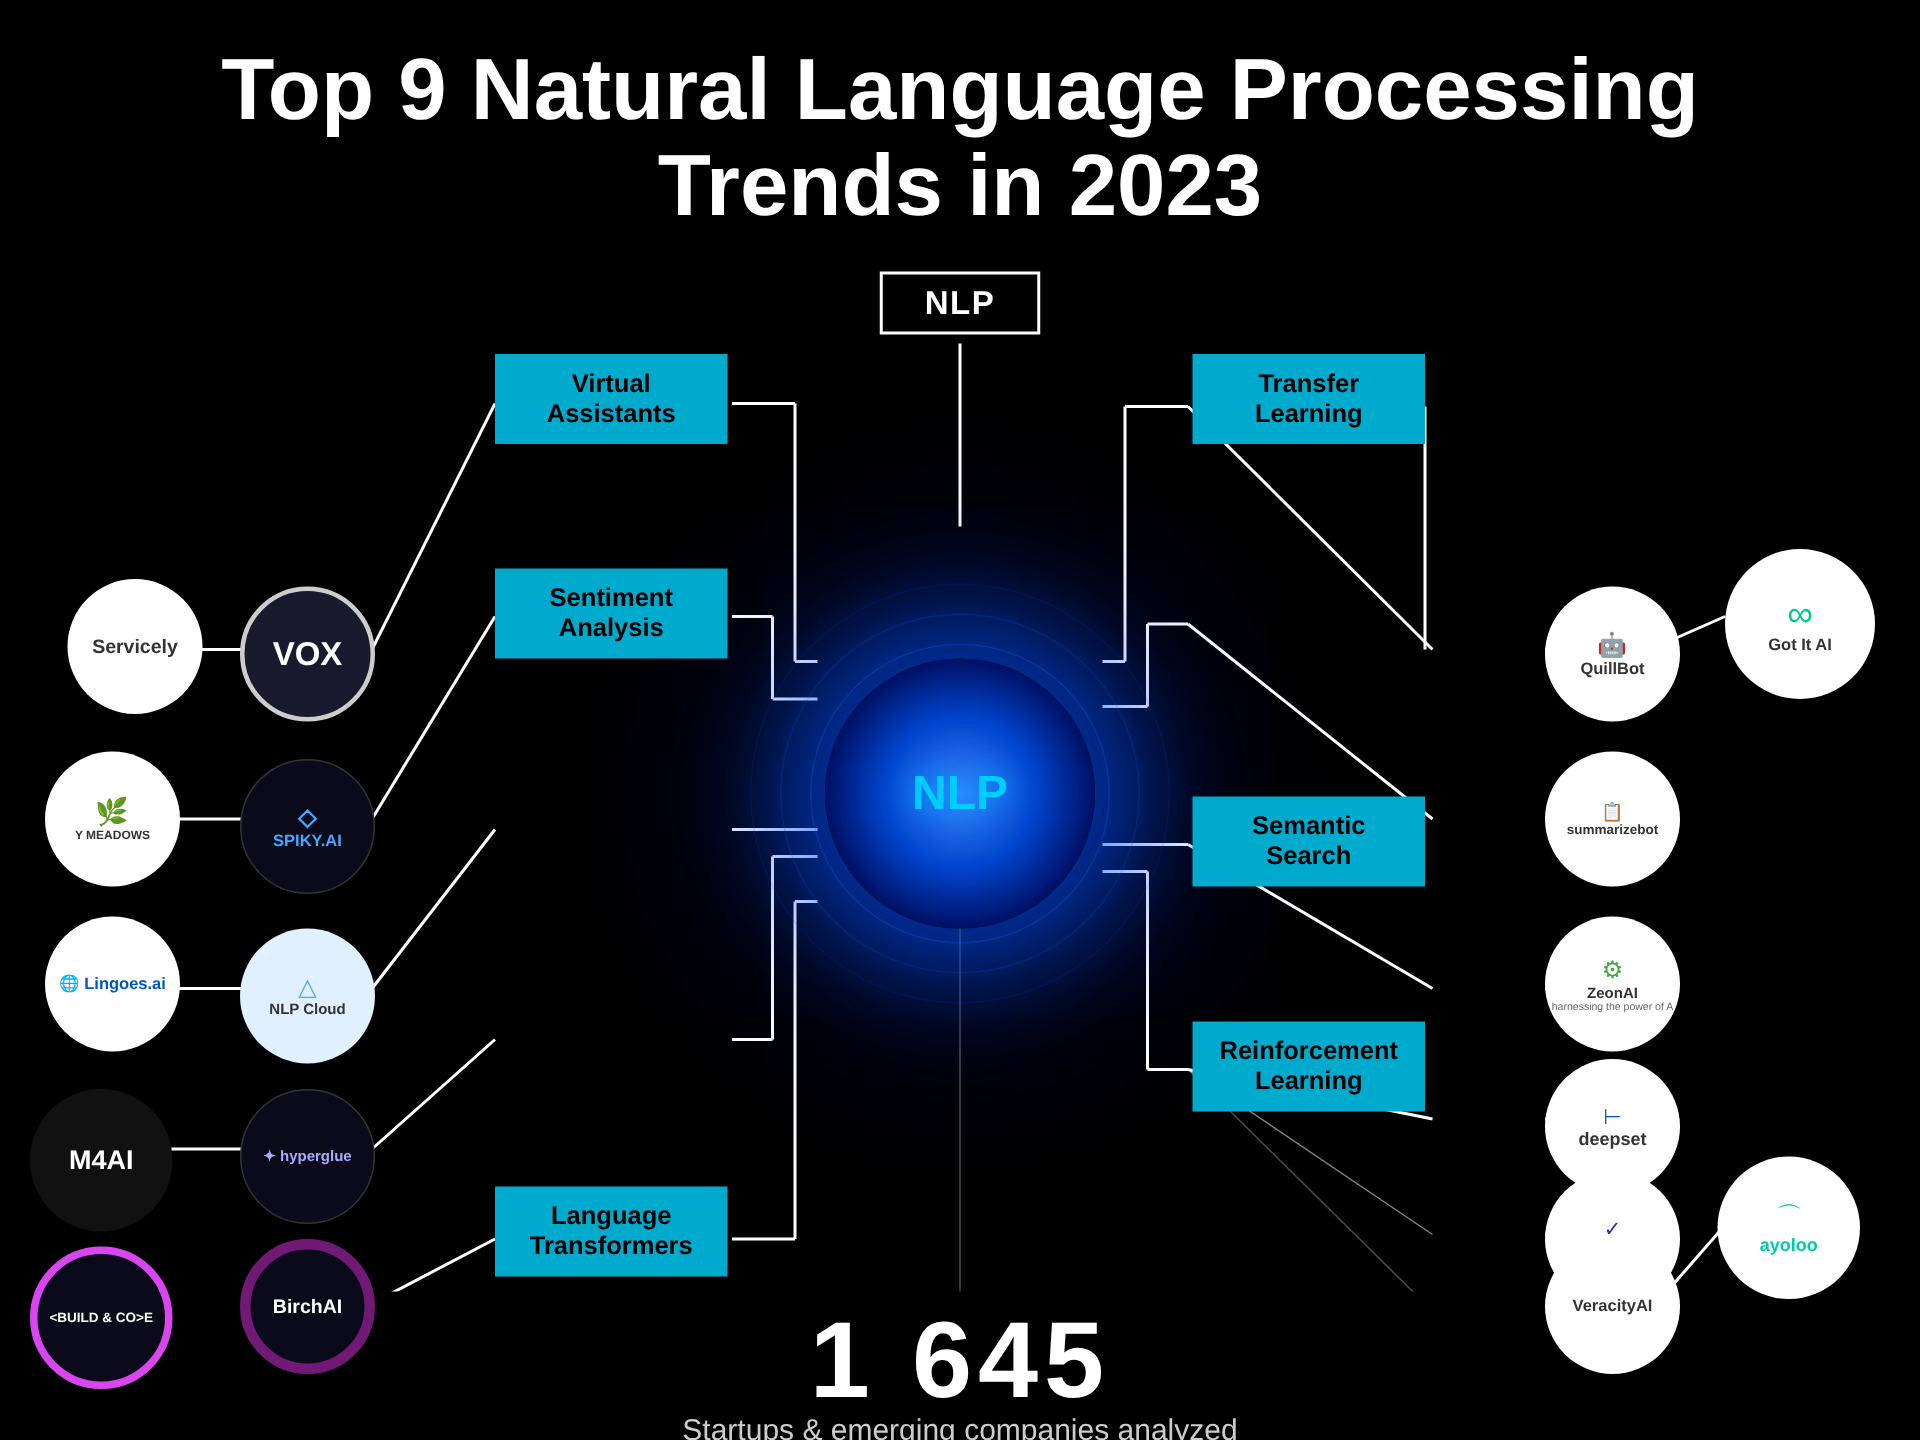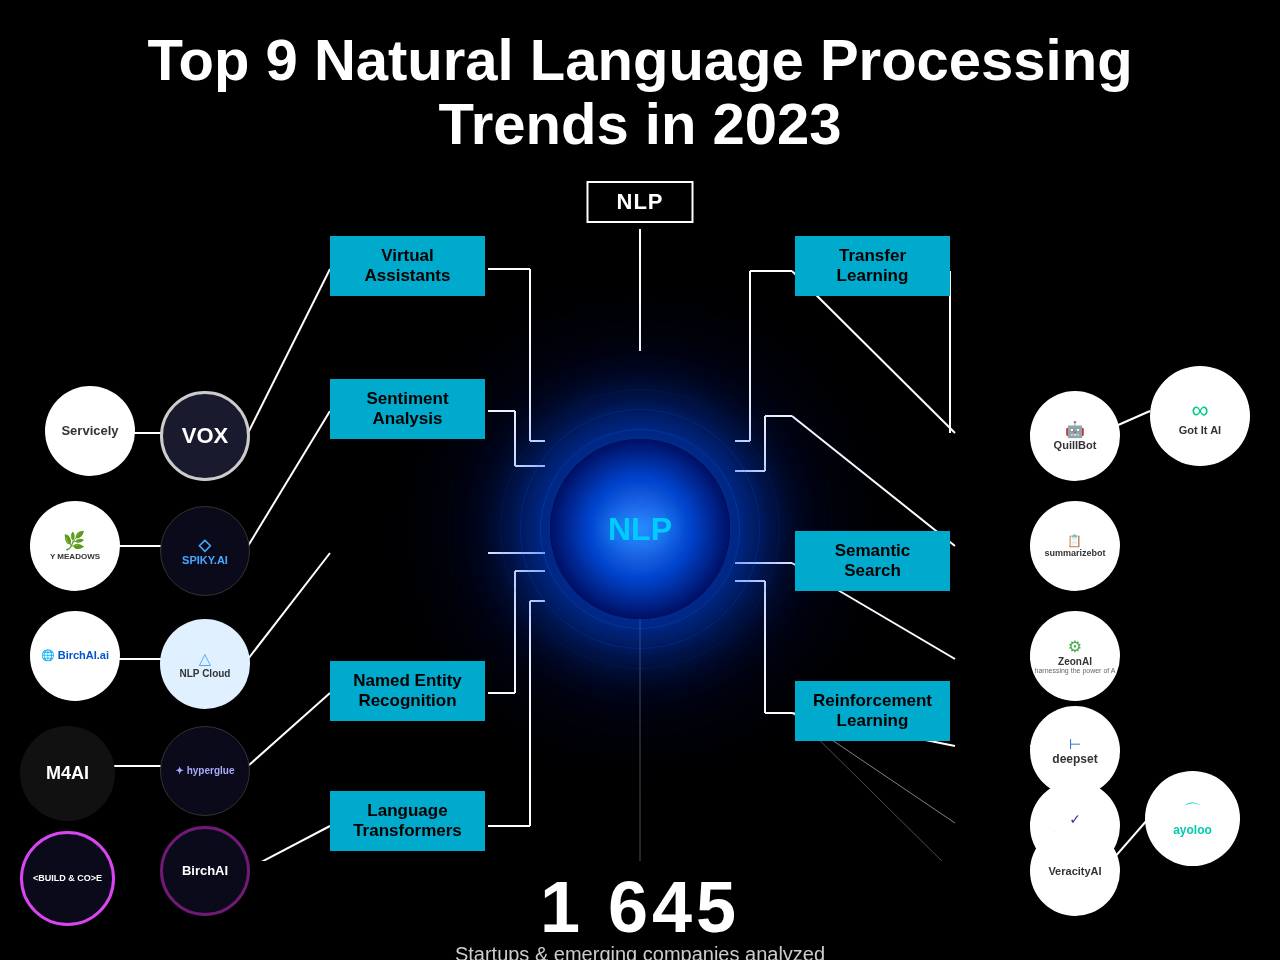--- a/index.html
+++ b/index.html
@@ -284,23 +284,20 @@
     <div class="orb-glow"></div>
     <div class="orb-text">NLP</div>
   </div>
 
   <div class="trend-box trend-virtual-assistants">
     Virtual<br>Assistants
   </div>
   <div class="trend-box trend-sentiment-analysis">
     Sentiment<br>Analysis
   </div>
-  <div class="trend-box trend-named-entity">
-    Named Entity<br>Recognition
-  </div>
   <div class="trend-box trend-language-transformers">
     Language<br>Transformers
   </div>
 
   <div class="trend-box trend-transfer-learning">
     Transfer<br>Learning
   </div>
   <div class="trend-box trend-semantic-search">
     Semantic<br>Search
   </div>
@@ -309,44 +306,44 @@
   </div>
 
   <div class="company-circle large co-servicely" style="position:absolute;top:215px;left:45px;width:90px;height:90px;background:#fff;border-radius:50%;display:flex;align-items:center;justify-content:center;">
     <span style="font-size:13px;font-weight:700;color:#333;text-align:center;">Servicely</span>
   </div>
   <div class="company-circle large co-ymeadows" style="position:absolute;top:330px;left:30px;width:90px;height:90px;background:#fff;border-radius:50%;display:flex;align-items:center;justify-content:center;flex-direction:column;">
     <span style="font-size:18px;color:#4a7;font-weight:900;">🌿</span>
     <span style="font-size:8px;font-weight:700;color:#333;">Y MEADOWS</span>
   </div>
   <div class="company-circle large co-lingoes" style="position:absolute;top:440px;left:30px;width:90px;height:90px;background:#fff;border-radius:50%;display:flex;align-items:center;justify-content:center;flex-direction:column;">
-    <span style="font-size:11px;font-weight:700;color:#0055cc;">🌐 BirchAI.ai</span>
+    <span style="font-size:11px;font-weight:700;color:#0055cc;">🌐 Lingoes.ai</span>
   </div>
   <div class="company-circle large co-m4ai" style="position:absolute;top:555px;left:20px;width:95px;height:95px;background:#111;border-radius:50%;display:flex;align-items:center;justify-content:center;">
     <span style="font-size:18px;font-weight:900;color:#fff;">M4AI</span>
   </div>
-  <div class="company-circle large co-buildco" style="position:absolute;top:660px;left:20px;width:95px;height:95px;background:#0a0a1a;border-radius:50%;display:flex;align-items:center;justify-content:center;border:3px solid #d946ef;">
+  <div class="company-circle large co-buildco" style="position:absolute;top:660px;left:20px;width:95px;height:95px;background:#0a0a1a;border-radius:50%;display:flex;align-items:center;justify-content:center;border:5px solid #d946ef;">
     <span style="font-size:9px;font-weight:700;color:#fff;text-align:center;">&lt;BUILD &amp; CO&gt;E</span>
   </div>
 
   <div class="company-circle large co-vox" style="position:absolute;top:220px;left:160px;width:90px;height:90px;background:#1a1a2e;border-radius:50%;display:flex;align-items:center;justify-content:center;border:3px solid #ccc;">
     <span style="font-size:22px;font-weight:900;color:#fff;">VOX</span>
   </div>
   <div class="company-circle large co-spikyai" style="position:absolute;top:335px;left:160px;width:90px;height:90px;background:#0a0a1a;border-radius:50%;display:flex;align-items:center;justify-content:center;border:1px solid #333;flex-direction:column;">
     <span style="font-size:16px;color:#4af;font-weight:900;">◇</span>
     <span style="font-size:11px;font-weight:700;color:#4af;">SPIKY.AI</span>
   </div>
   <div class="company-circle large co-nlpcloud" style="position:absolute;top:448px;left:160px;width:90px;height:90px;background:#e0f0ff;border-radius:50%;display:flex;align-items:center;justify-content:center;flex-direction:column;">
     <span style="font-size:16px;color:#4af;">△</span>
     <span style="font-size:10px;font-weight:700;color:#333;">NLP Cloud</span>
   </div>
   <div class="company-circle large co-hyperglue" style="position:absolute;top:555px;left:160px;width:90px;height:90px;background:#0a0a1a;border-radius:50%;display:flex;align-items:center;justify-content:center;flex-direction:column;border:1px solid #333;">
     <span style="font-size:10px;color:#aaf;font-weight:700;">✦ hyperglue</span>
   </div>
-  <div class="company-circle large co-birchai" style="position:absolute;top:655px;left:160px;width:90px;height:90px;background:#0a0a1a;border-radius:50%;display:flex;align-items:center;justify-content:center;border:3px solid #701a75;">
+  <div class="company-circle large co-birchai" style="position:absolute;top:655px;left:160px;width:90px;height:90px;background:#0a0a1a;border-radius:50%;display:flex;align-items:center;justify-content:center;border:7px solid #701a75;">
     <span style="font-size:13px;font-weight:900;color:#fff;">BirchAI</span>
   </div>
 
   <div class="company-circle large" style="position:absolute;top:220px;right:160px;width:90px;height:90px;background:#fff;border-radius:50%;display:flex;align-items:center;justify-content:center;flex-direction:column;">
     <span style="font-size:16px;color:#4a4;">🤖</span>
     <span style="font-size:11px;font-weight:700;color:#333;">QuillBot</span>
   </div>
   <div class="company-circle large" style="position:absolute;top:330px;right:160px;width:90px;height:90px;background:#fff;border-radius:50%;display:flex;align-items:center;justify-content:center;flex-direction:column;">
     <span style="font-size:12px;color:#0055cc;">📋</span>
     <span style="font-size:9px;font-weight:700;color:#333;">summarizebot</span>

